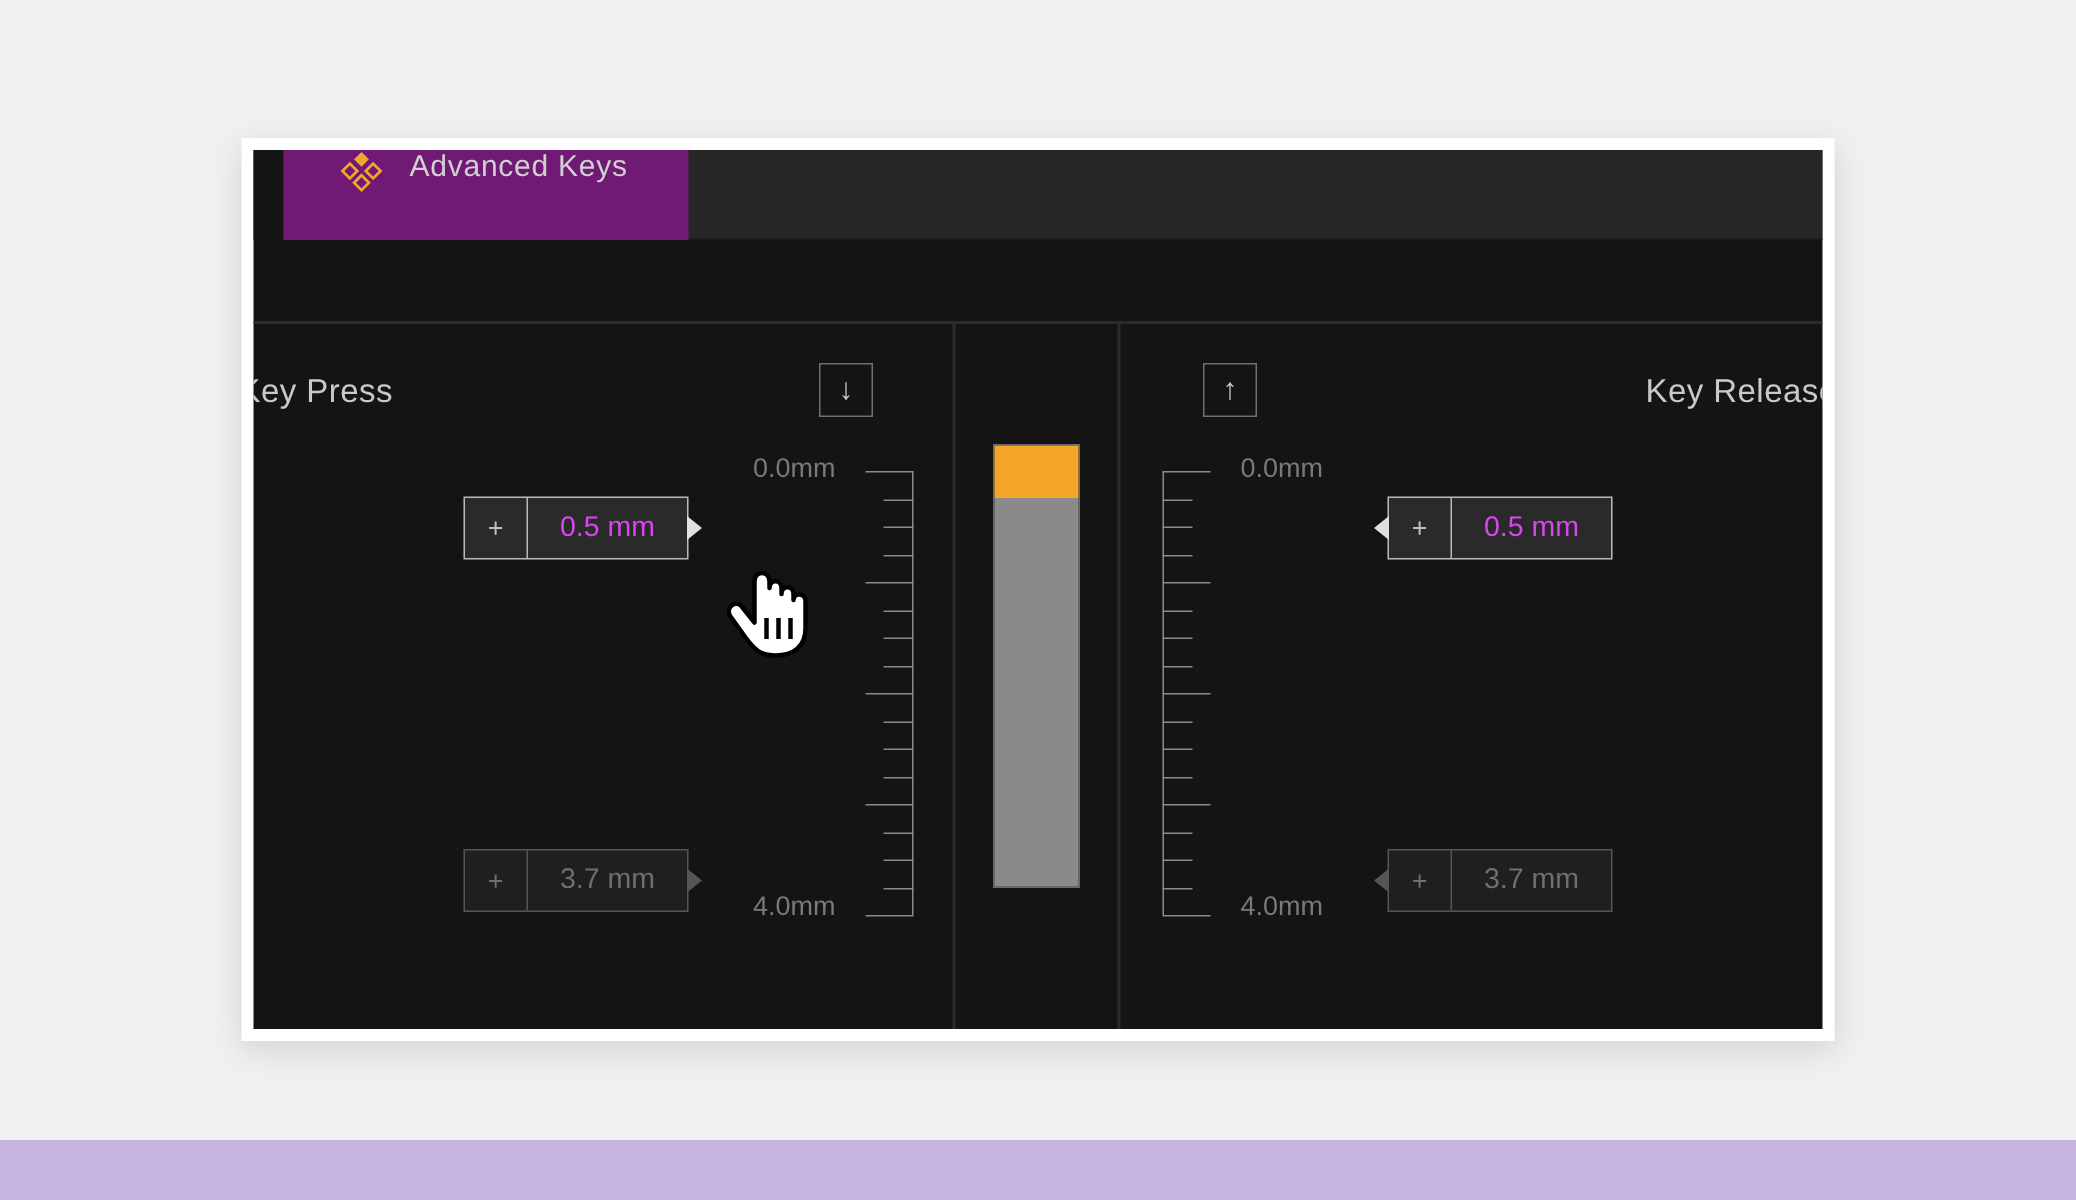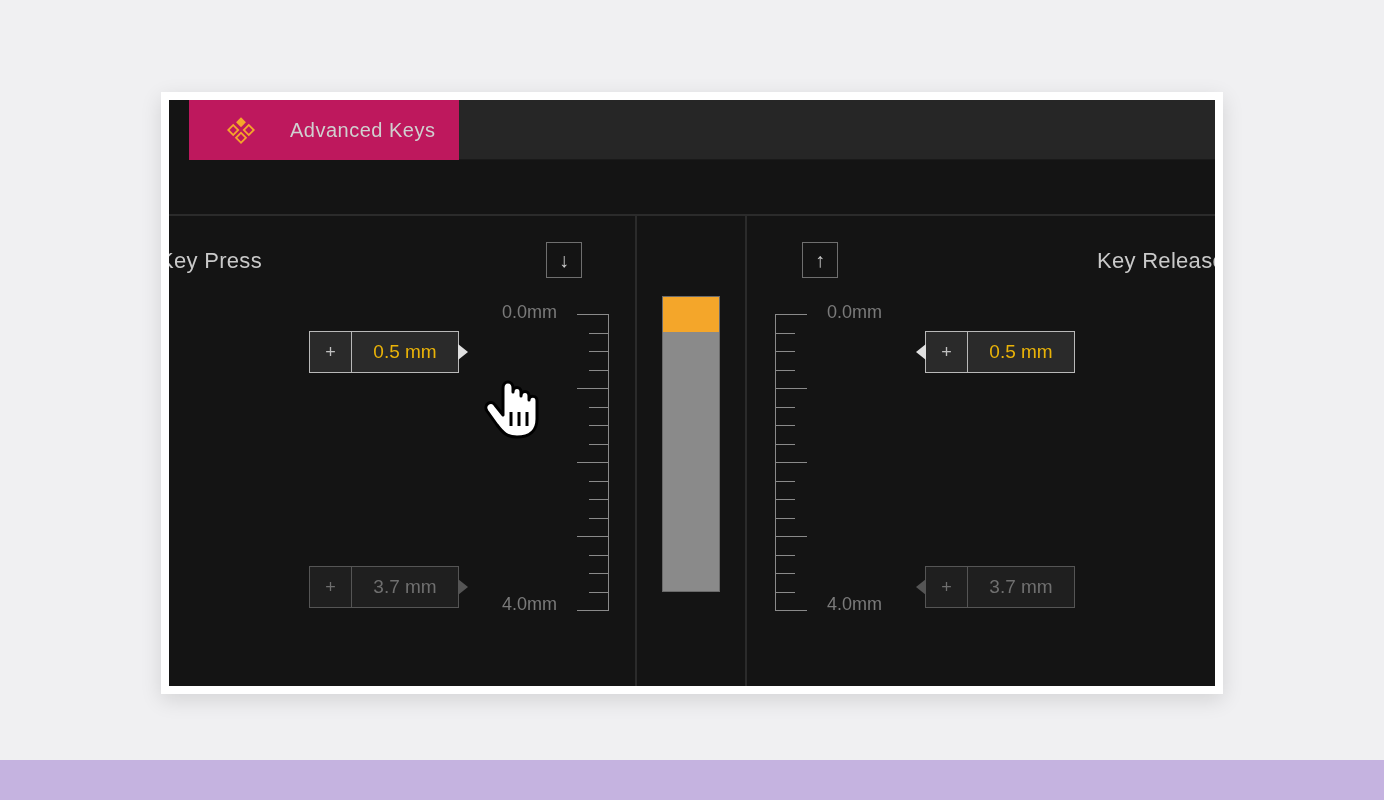--- a/index.html
+++ b/index.html
@@ -47,22 +47,22 @@
   }
   .tab-left-stub {
     position: absolute;
     left: 0; top: 0; width: 20px; height: 60px;
     background: #141414;
   }
   .tab-active {
     position: absolute;
     left: 20px; top: 0;
     width: 270px; height: 60px;
-    background: #be185d;
-    display: flex; align-items: center; gap: 35px;
+    background: #701a75;
+    display: flex; align-items: flex-start; gap: 18px;
     padding-left: 38px;
   }
   .tab-active .label { color: #d0d0d0; font-size: 20px; letter-spacing: 0.5px; }
   .tab-icon svg { display: block; }
 
   
   .content {
     position: absolute;
     left: 0; right: 0; top: 60px; bottom: 0;
   }
@@ -146,21 +146,21 @@
     width: 42px;
     display: flex; align-items: center; justify-content: center;
     border-right: 1px solid #555;
     font-size: 18px; color: #c0c0c0;
     cursor: pointer;
   }
   .marker.active .plus { border-right-color: #b9b9b9; }
   .marker .val {
     width: 106px;
     display: flex; align-items: center; justify-content: center;
-    font-size: 19px; color: #eab308;
+    font-size: 19px; color: #d946ef;
   }
   .marker.dim .plus, .marker.dim .val { color: #6f6f6f; }
   .marker .tri-right {
     position: absolute; left: 100%; top: 50%; transform: translateY(-50%);
     width:0;height:0;border-top:8px solid transparent;border-bottom:8px solid transparent;
   }
   .marker.active .tri-right { border-left:10px solid #e0e0e0; }
   .marker.dim   .tri-right { border-left:10px solid #555; }
   .marker .tri-left {
     position: absolute; right: 100%; top: 50%; transform: translateY(-50%);

